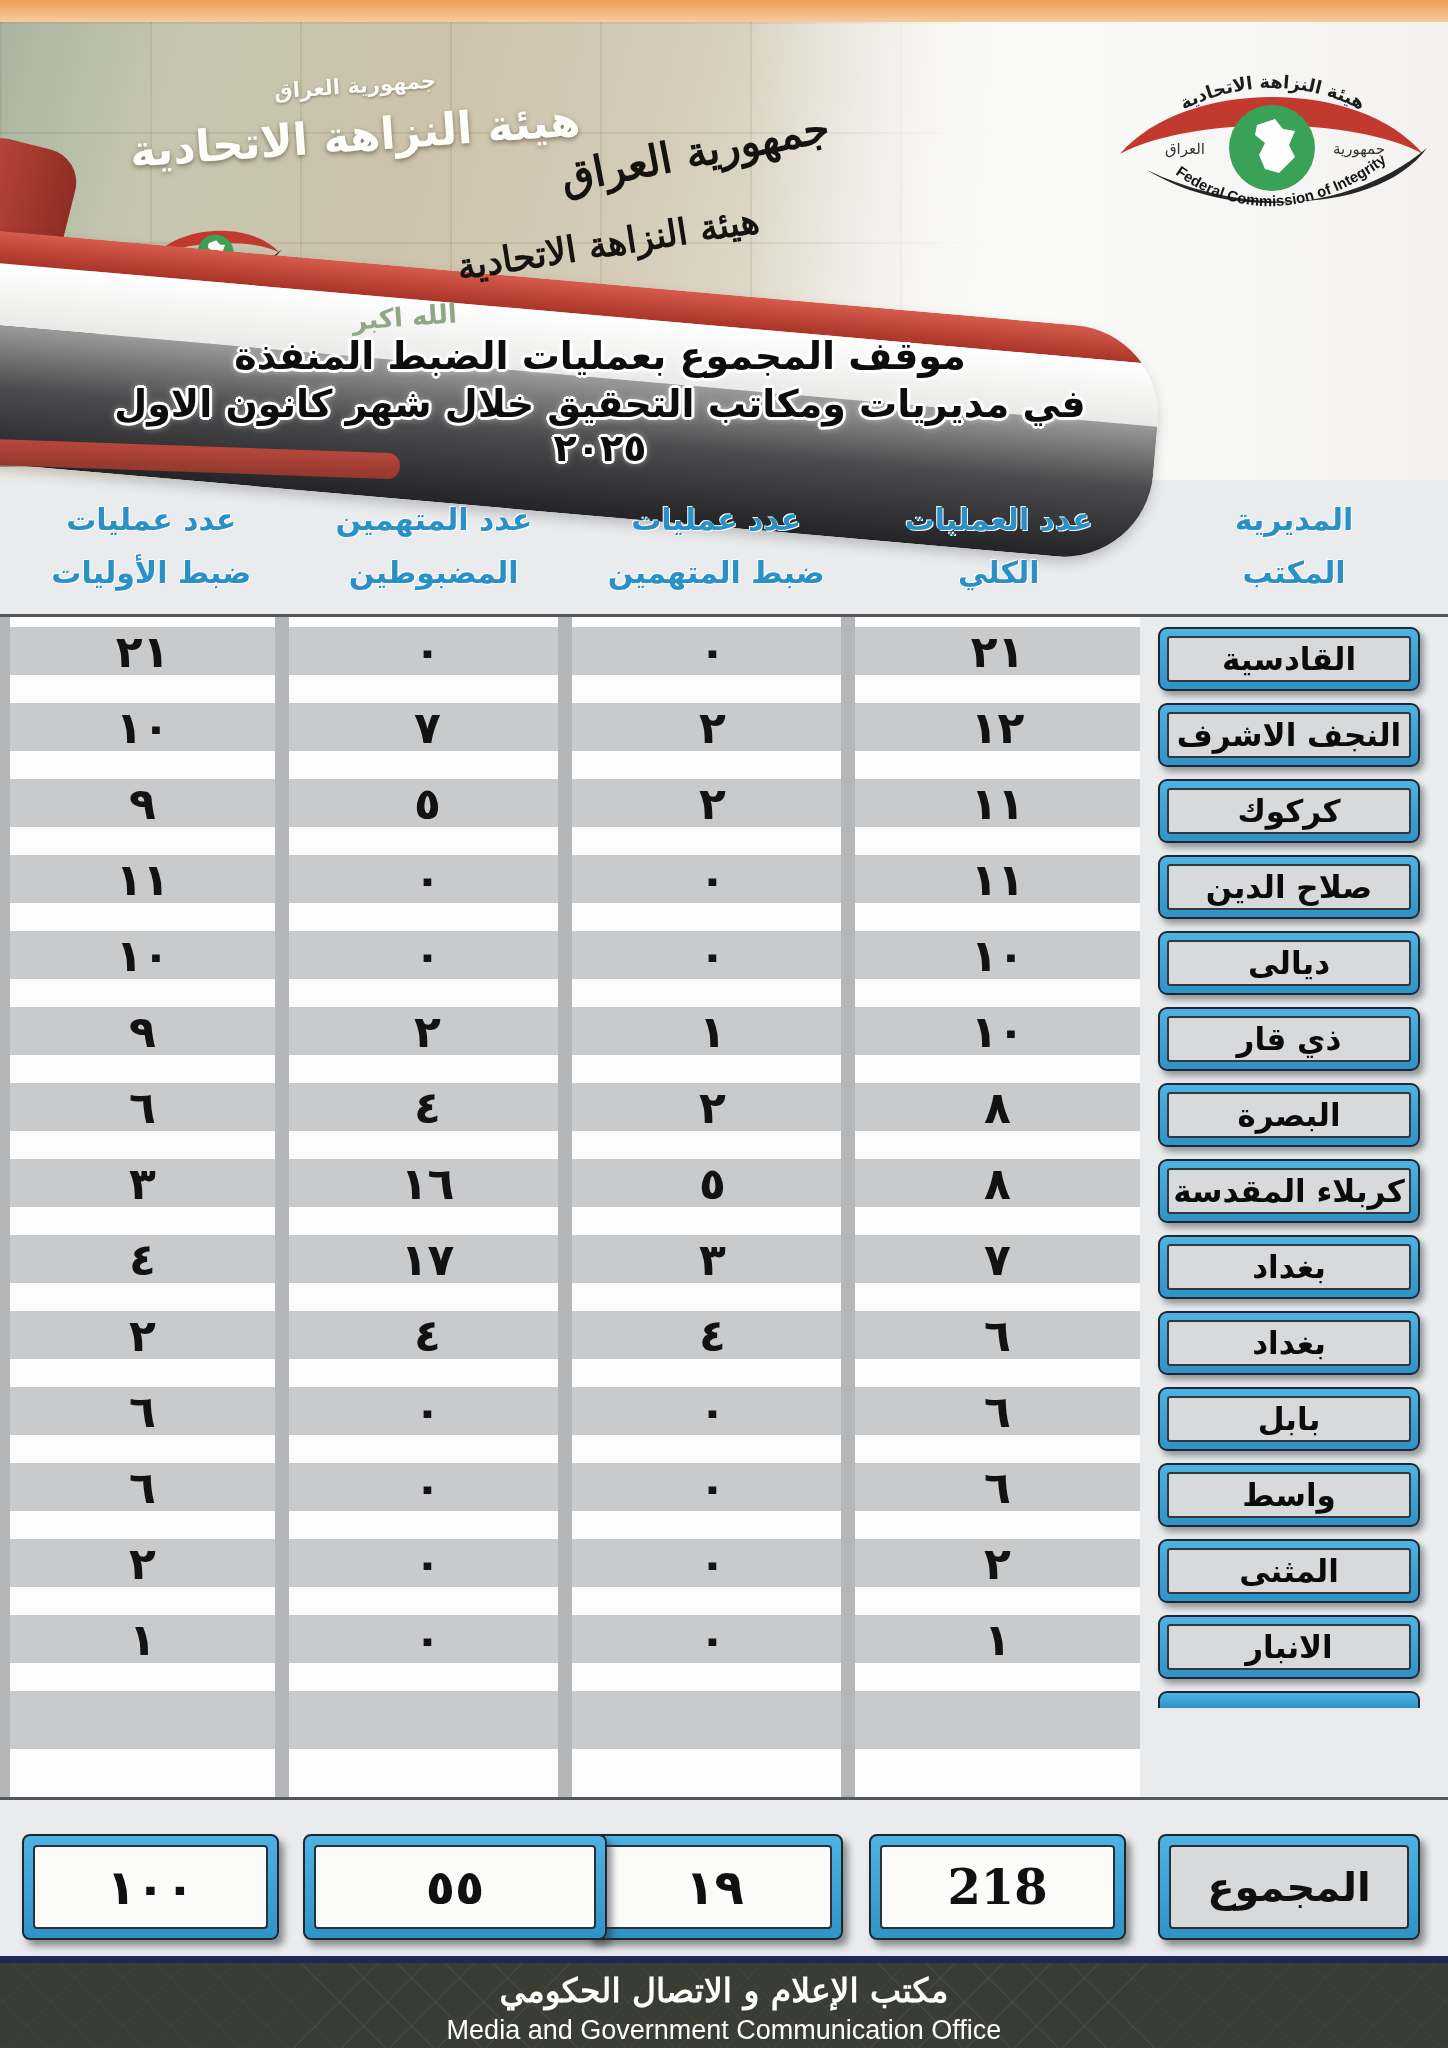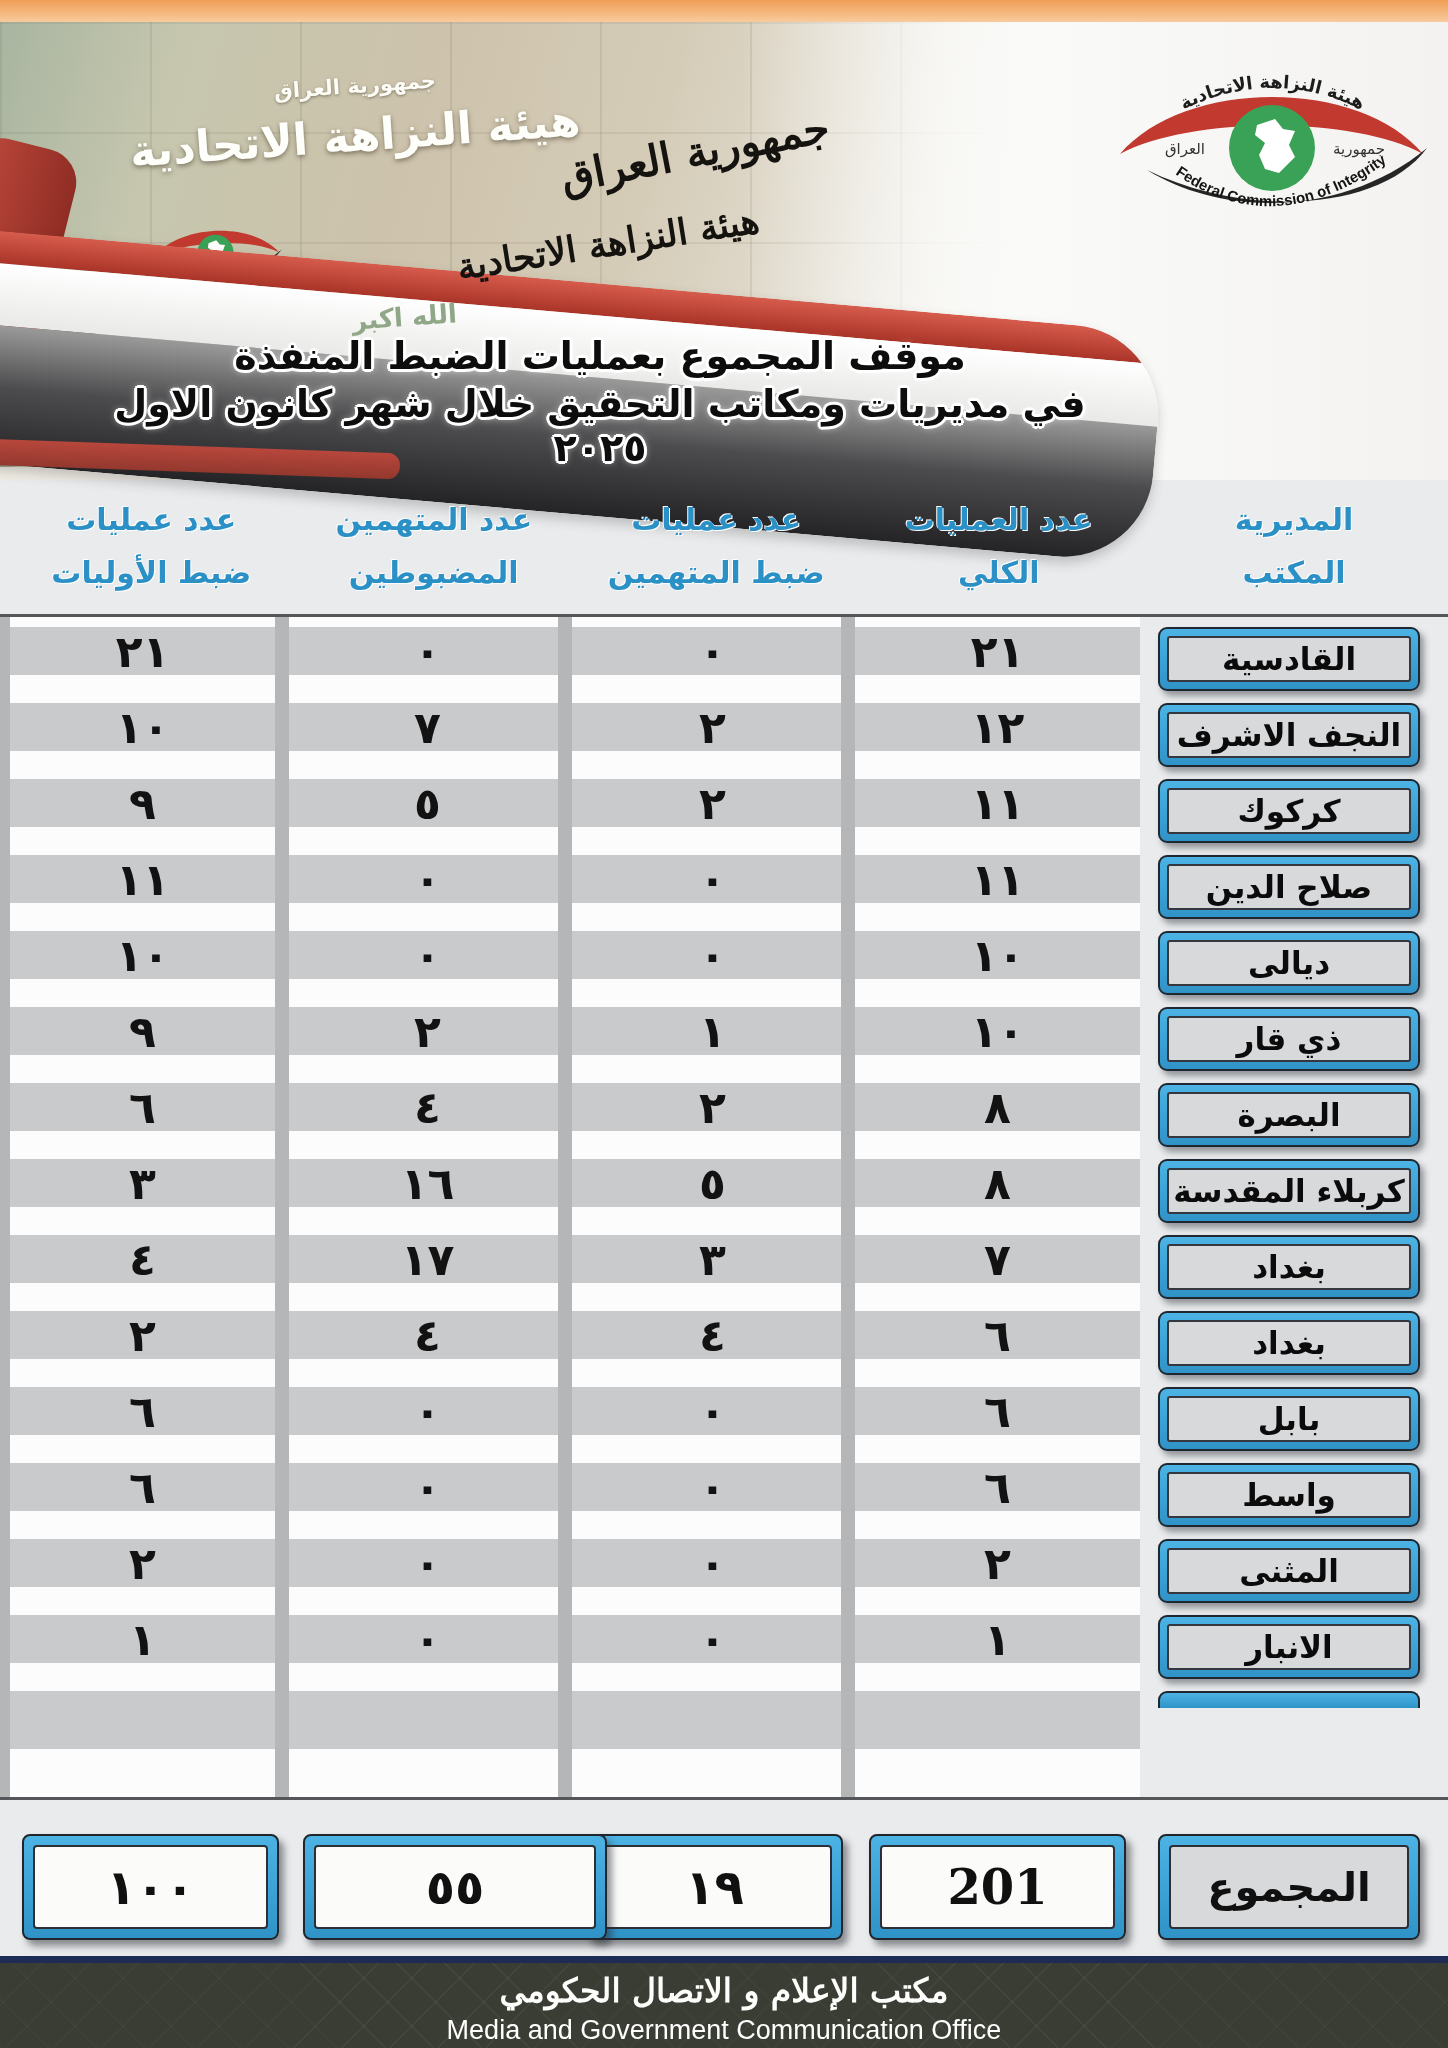--- a/index.html
+++ b/index.html
@@ -356,21 +356,21 @@
         </div>
       <div class="partial-strip"></div>
     </div>
   </div>
 
   <div class="totals">
     <div class="tbox label-box">
       <div class="tin">المجموع</div>
     </div>
     <div class="tbox c-total">
-      <div class="tin">201</div>
+      <div class="tin">218</div>
     </div>
     <div class="tbox c-susp">
       <div class="tin">١٩</div>
     </div>
     <div class="tbox c-caught">
       <div class="tin">٥٥</div>
     </div>
     <div class="tbox c-rec">
       <div class="tin">١٠٠</div>
     </div>

